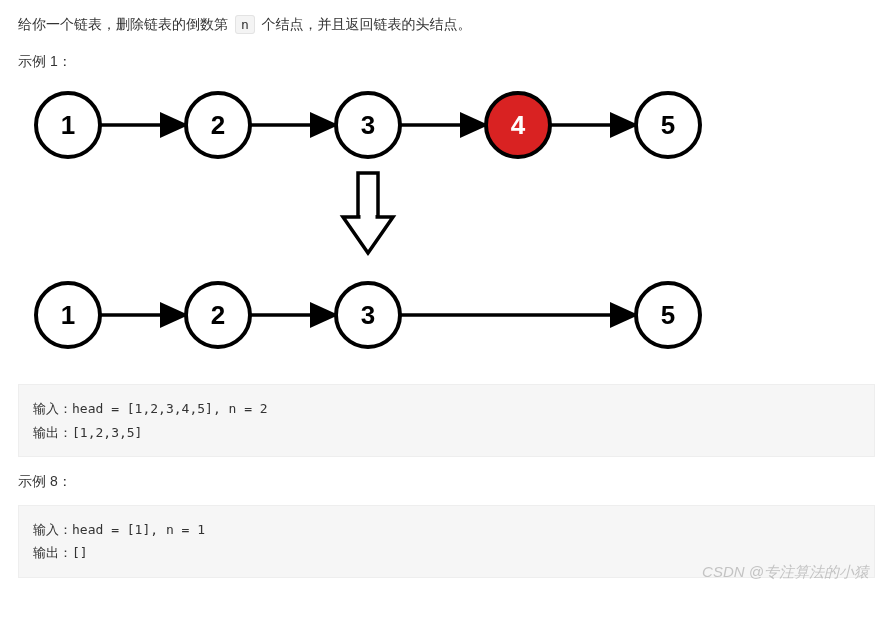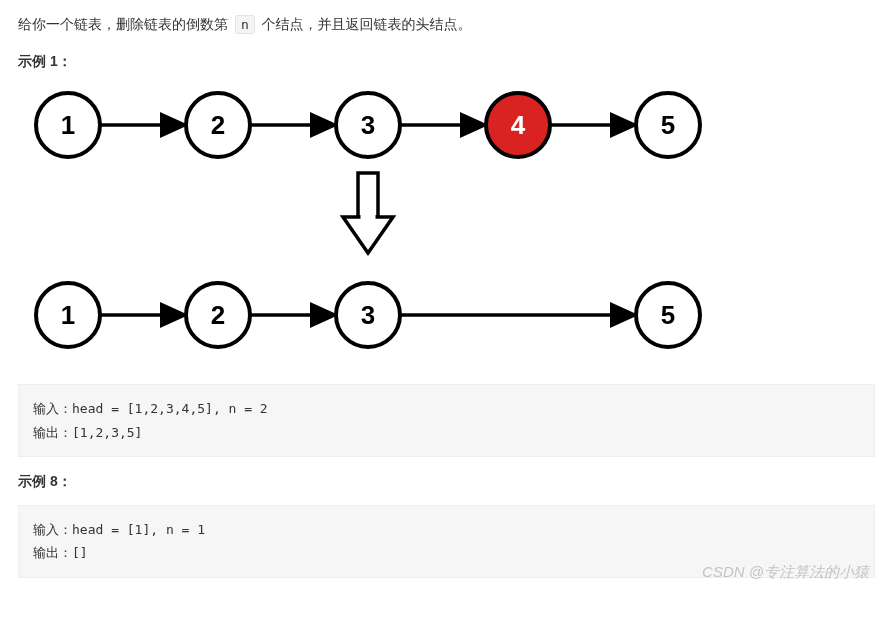--- a/index.html
+++ b/index.html
@@ -15,21 +15,21 @@
     .desc { line-height: 1.8; }
     .desc code {
       background: #f4f4f4;
       border: 1px solid #e3e3e3;
       border-radius: 3px;
       padding: 1px 5px;
       font-family: Menlo, Consolas, monospace;
       font-size: 13px;
       margin: 0 3px;
     }
-    .example-title { font-weight: 700; margin: 16px 0 14px 0; }
+    .example-title { font-weight: 400; margin: 16px 0 14px 0; }
     .diagram { margin: 10px 0 6px 0; }
     .codeblock {
       background: #f6f6f6;
       border: 1px solid #eee;
       padding: 12px 14px;
       font-family: Menlo, Consolas, monospace;
       font-size: 13px;
       line-height: 1.8;
       white-space: pre;
       color: #333;

